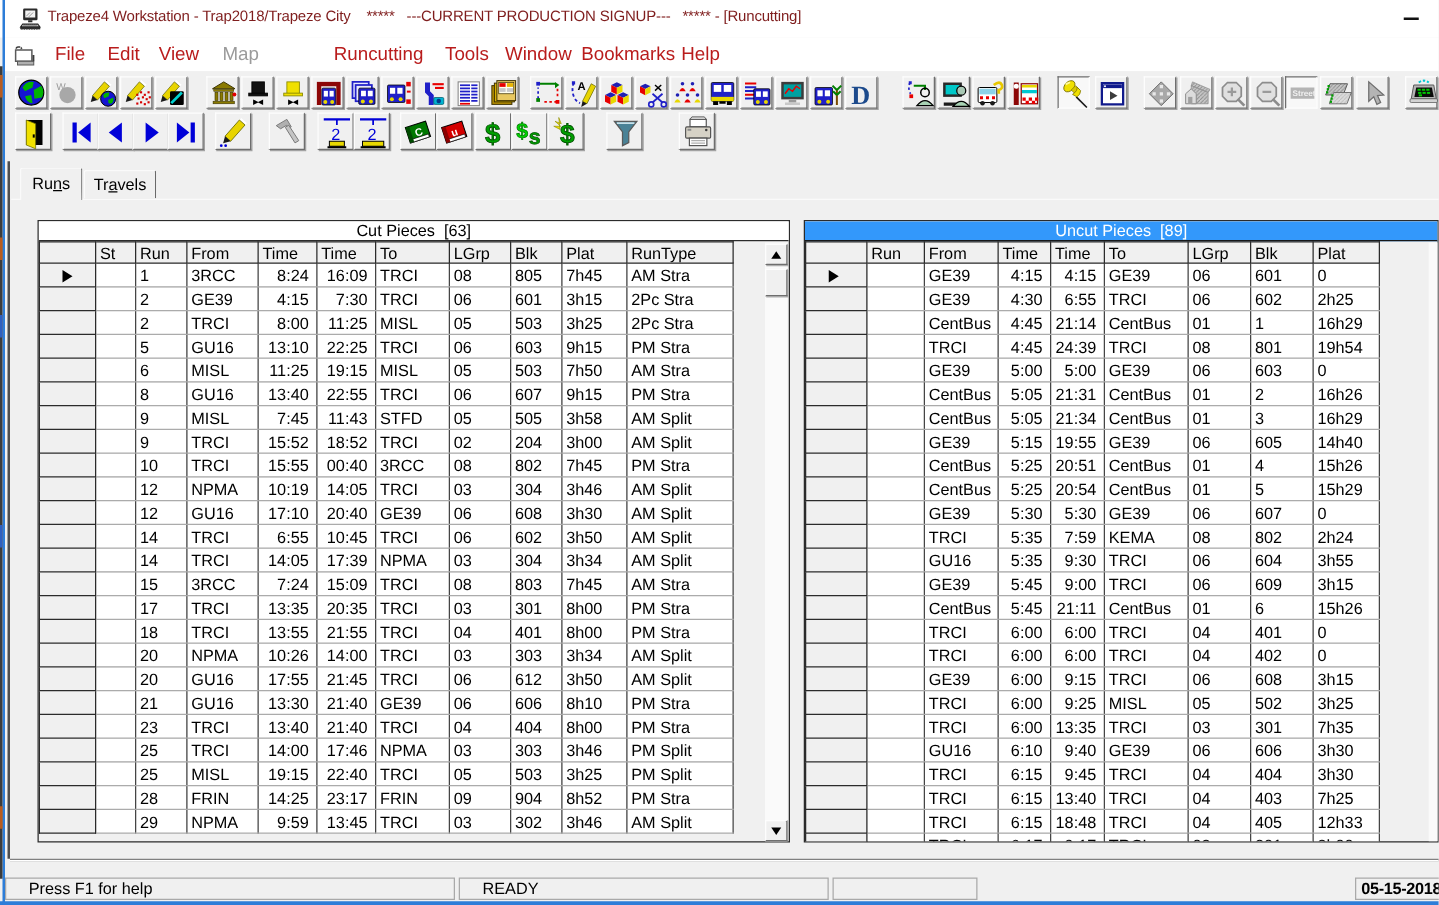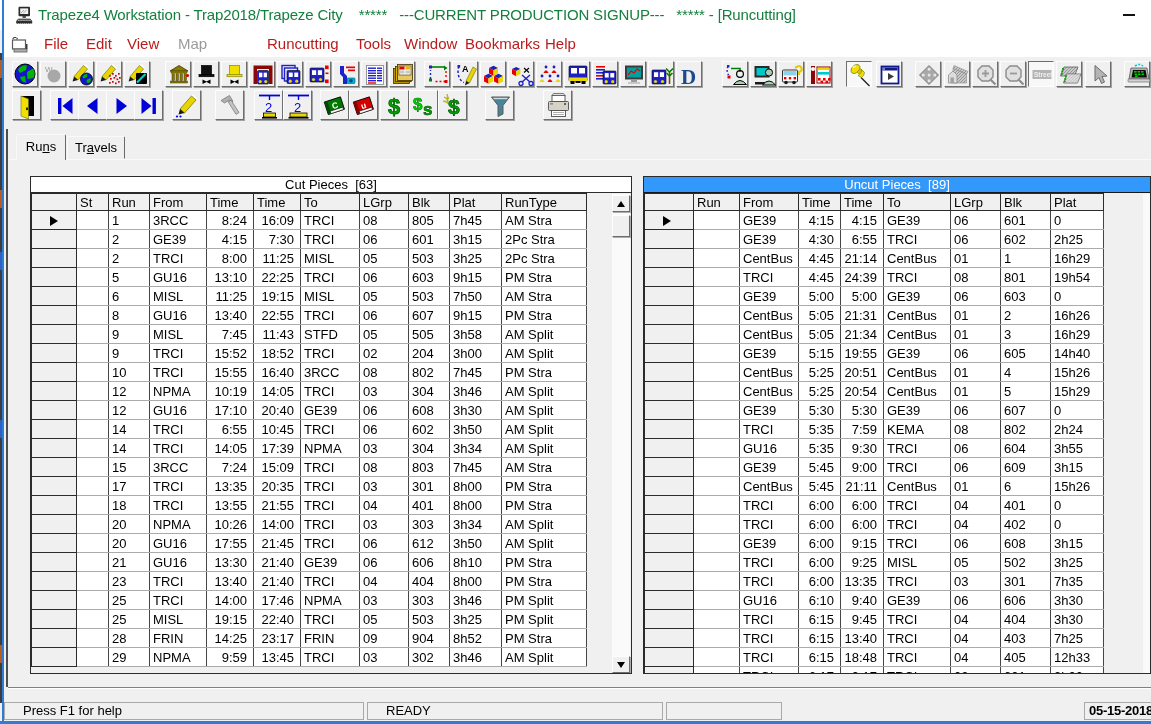--- a/index.html
+++ b/index.html
@@ -1,18 +1,18 @@
 <!DOCTYPE html>
 <html><head><meta charset="utf-8"><title>Trapeze4 Workstation</title><style>
 *{margin:0;padding:0;box-sizing:border-box}
 html,body{width:1151px;height:724px;overflow:hidden}
 body{position:relative;font-family:"Liberation Sans",sans-serif;background:#f0f0f0;}
 .abs{position:absolute}
 #titlebar{left:0;top:0;width:1151px;height:30px;background:#fff}
-#title-text{left:38px;top:6px;font-size:15px;color:#15803d;white-space:pre;letter-spacing:-0.15px}
+#title-text{left:38px;top:6px;font-size:12px;color:#7f1d1d;white-space:pre;letter-spacing:-0.15px}
 #minbtn{left:1123px;top:14px;width:12px;height:2px;background:#111}
 #menubar{left:4px;top:30px;width:1147px;height:27px;background:#fff}
 .mi{position:absolute;top:35px;font-size:15px;color:#b91c1c}
 #toolbars{left:4px;top:57px;width:1147px;height:72px;background:#f0f0f0}
 .tb{position:absolute;background:#f0f0f0;border:1px solid;border-color:#fdfdfd #6e6e6e #6e6e6e #fdfdfd;box-shadow:1px 1px 0 #a2a2a2;}
 .tb.p{border-color:#6e6e6e #fdfdfd #fdfdfd #6e6e6e;box-shadow:none;background:#f8f8f8}
 .tb svg{display:block}
 #mdi{left:6px;top:129px;width:1145px;height:558px;background:#f0f0f0;border-left:2px solid #4e4e4e}
 #mdi-bottom{left:8px;top:687px;width:1143px;height:2px;background:#808080;border-bottom:1px solid #fff}
 .tab{position:absolute;background:#f0f0f0;border:1px solid;border-color:#fafafa #696969 #f0f0f0 #fafafa;border-radius:2px 2px 0 0;font-size:13px;text-align:center}
@@ -731,21 +731,21 @@
           <td class="">204</td>
           <td class="">3h00</td>
           <td class="">AM Split</td>
         </tr>
         <tr>
           <td class="m"></td>
           <td class=""></td>
           <td class="">10</td>
           <td class="">TRCI</td>
           <td class="r">15:55</td>
-          <td class="r">16:40</td>
+          <td class="r">00:40</td>
           <td class="">3RCC</td>
           <td class="">08</td>
           <td class="">802</td>
           <td class="">7h45</td>
           <td class="">PM Stra</td>
         </tr>
         <tr>
           <td class="m"></td>
           <td class=""></td>
           <td class="">12</td>

